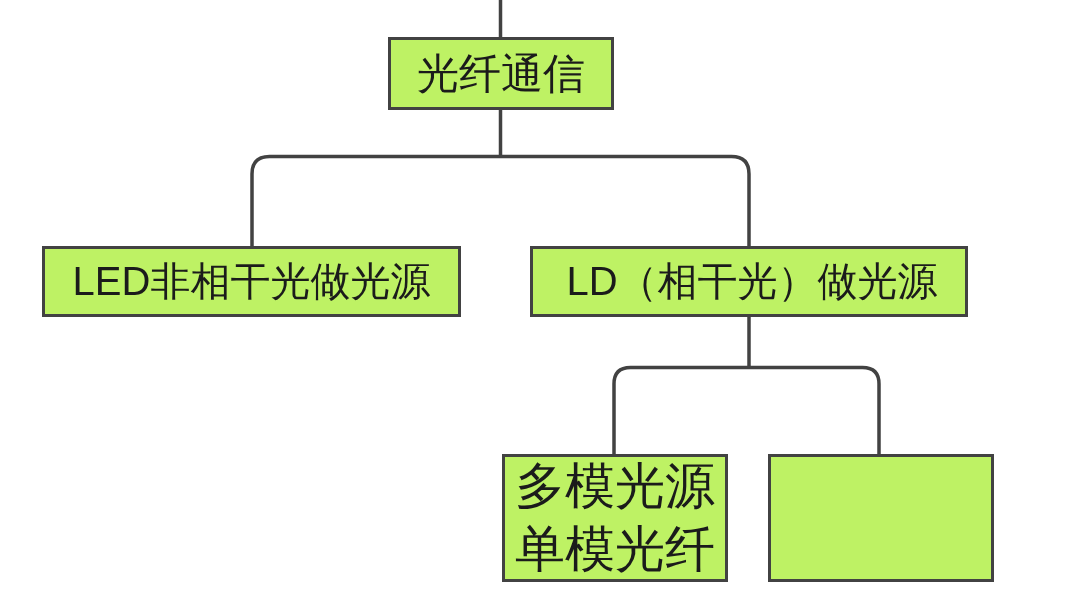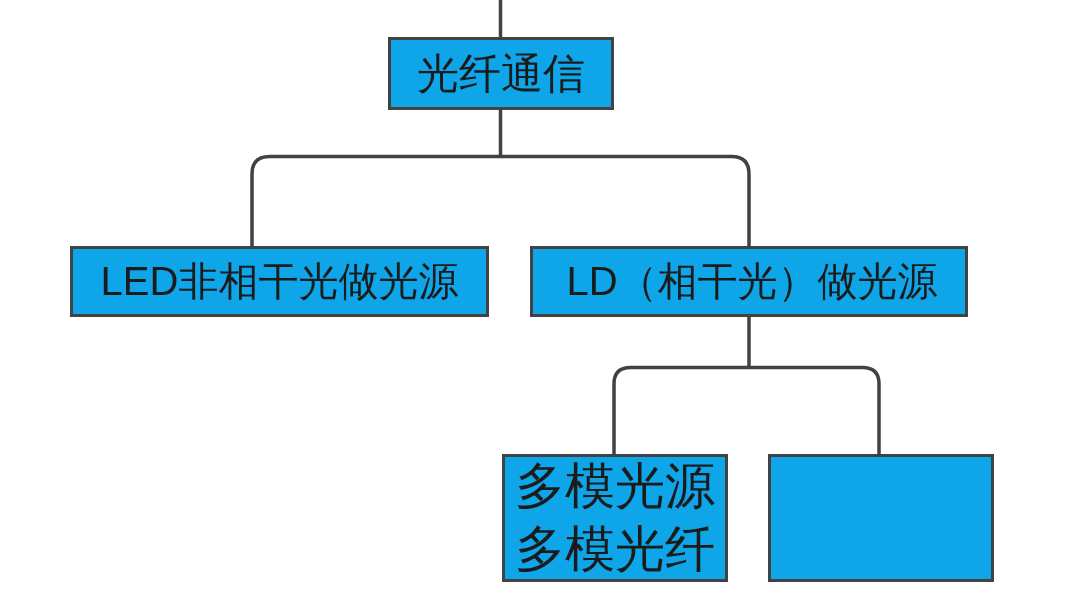--- a/index.html
+++ b/index.html
@@ -23,32 +23,32 @@
     height: 611px;
   }
   #connectors path {
     fill: none;
     stroke: #424242;
     stroke-width: 3.5;
   }
   .node {
     position: absolute;
     box-sizing: border-box;
-    background: #0ea5e9;
+    background: #bef264;
     border: 3.5px solid #424242;
     display: flex;
     flex-direction: column;
     align-items: center;
     justify-content: center;
     color: #1b1b1b;
     text-align: center;
     white-space: nowrap;
   }
   .node-root   { left: 388px; top: 37px;  width: 226px; height: 73px;  font-size: 42px; }
-  .node-led    { left: 42px;  top: 246px; width: 419px; height: 71px;  font-size: 40px; margin-left: 28px; }
+  .node-led    { left: 42px;  top: 246px; width: 419px; height: 71px;  font-size: 40px; }
   .node-ld     { left: 530px; top: 246px; width: 438px; height: 71px;  font-size: 40px; padding-left: 6px; }
   .node-mm     { left: 502px; top: 454px; width: 226px; height: 128px; font-size: 50px; line-height: 1.27; }
   .node-sm     { left: 768px; top: 454px; width: 226px; height: 128px; font-size: 40px; line-height: 1.27; }
   .node .line { display: block; }
 </style>
 </head>
 <body>
 
 <div id="canvas">
 
@@ -67,19 +67,19 @@
   <div class="node node-led">
     <span class="line">LED非相干光做光源</span>
   </div>
 
   <div class="node node-ld">
     <span class="line">LD（相干光）做光源</span>
   </div>
 
   <div class="node node-mm">
     <span class="line">多模光源</span>
-    <span class="line">多模光纤</span>
+    <span class="line">单模光纤</span>
   </div>
 
   <div class="node node-sm">
   </div>
 
 </div>
 
 </body></html>

